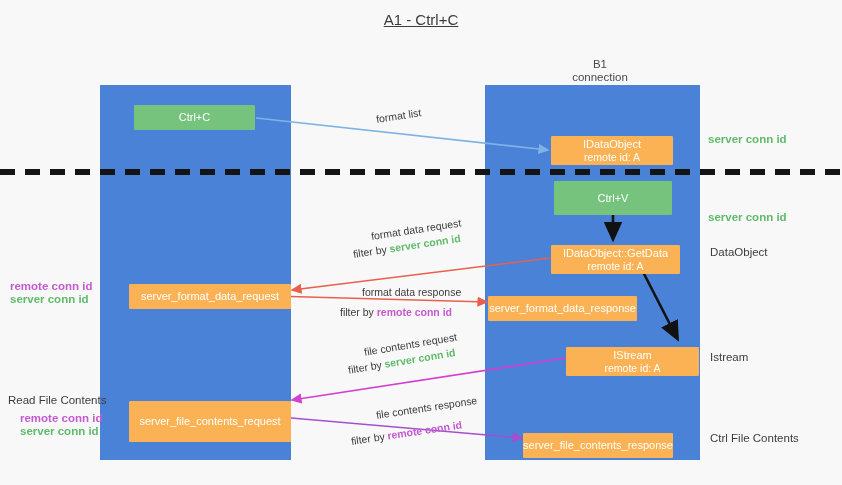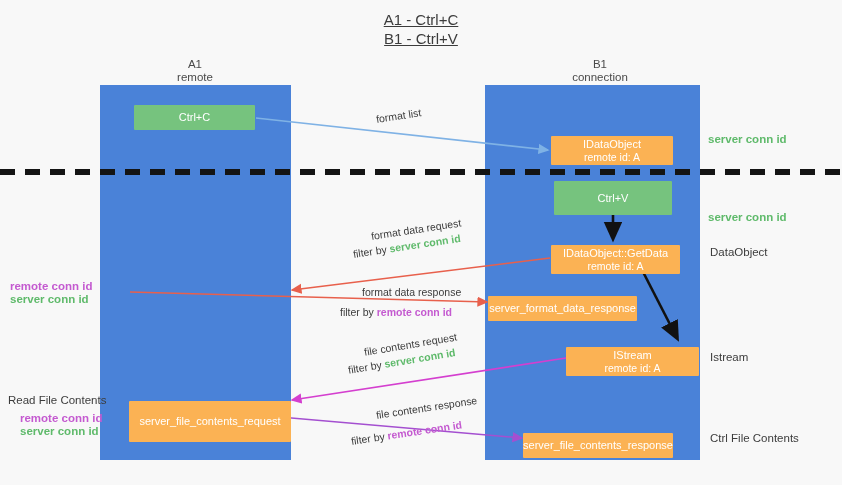--- a/index.html
+++ b/index.html
@@ -85,27 +85,22 @@
   .rot-a { transform: rotate(-8.5deg); transform-origin: left top; }
   .rot-b { transform: rotate(-9.5deg); transform-origin: left top; }
 </style>
 </head>
 <body>
 
 <div id="canvas">
 
   <div class="title">
     <div>A1 - Ctrl+C</div>
-    <div>B1 - Ctrl+V</div>
-  </div>
-
-  <div class="col-head" style="left:140px; top:58px; width:110px;">
-    <div>A1</div>
-    <div>remote</div>
-  </div>
+  </div>
+
   <div class="col-head" style="left:545px; top:58px; width:110px;">
     <div>B1</div>
     <div>connection</div>
   </div>
 
   <div class="lane" style="left:100px; top:85px; width:191px; height:375px;"></div>
   <div class="lane" style="left:485px; top:85px; width:215px; height:375px;"></div>
 
   <svg class="layer">
     <defs>
@@ -157,20 +152,23 @@
   <div class="node orange" style="left:551px; top:237px; width:129px; height:29px;">
     <div>IDataObject::GetData</div>
     <div class="l2">remote id: A</div>
   </div>
 
   <div class="node orange" style="left:566px; top:339px; width:133px; height:29px;">
     <div>IStream</div>
     <div class="l2">remote id: A</div>
   </div>
 
+  <div class="node orange" style="left:129px; top:276px; width:162px; height:25px;">
+    <div>server_format_data_request</div>
+  </div>
 
   <div class="node orange" style="left:488px; top:288px; width:149px; height:25px;">
     <div>server_format_data_response</div>
   </div>
 
   <div class="node orange" style="left:129px; top:393px; width:162px; height:41px;">
     <div>server_file_contents_request</div>
   </div>
 
   <div class="node orange" style="left:523px; top:425px; width:150px; height:25px;">

